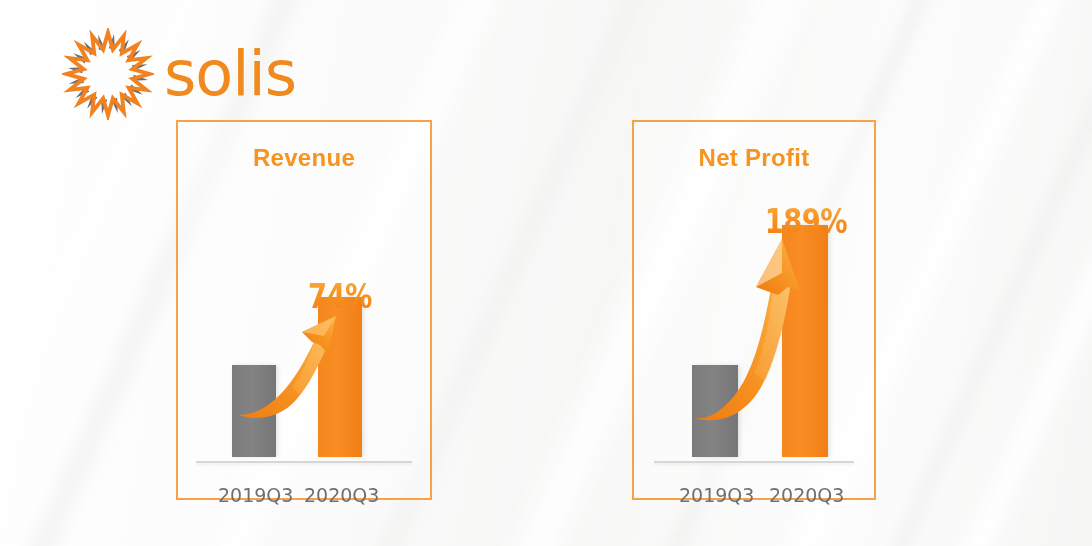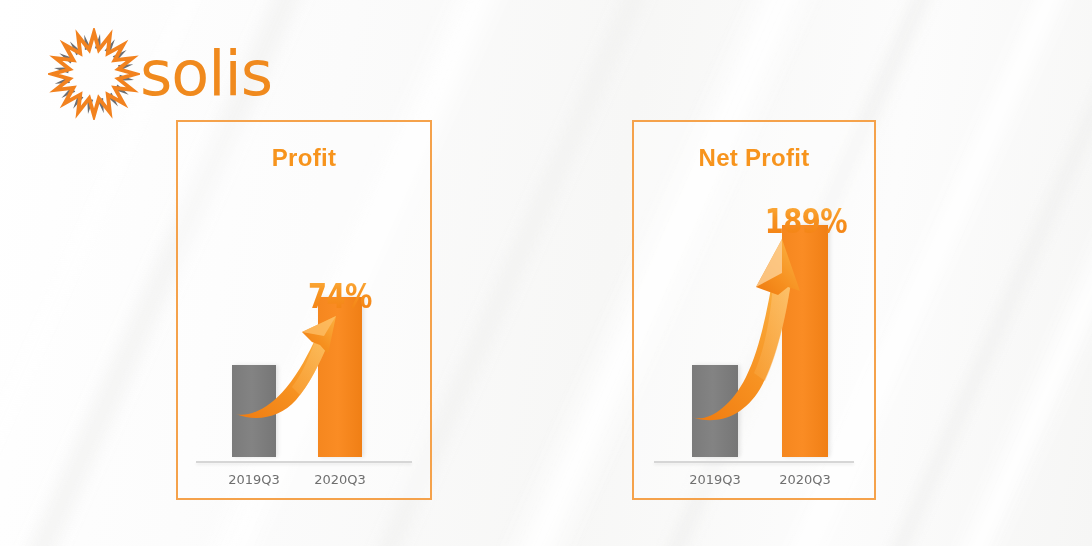--- a/index.html
+++ b/index.html
@@ -14,21 +14,21 @@
     position:absolute;top:-40%;height:200%;
     transform:rotate(24deg);transform-origin:center;
     filter:blur(6px);
   }
   #bg .vgrad{
     position:absolute;inset:0;
     background:linear-gradient(100deg,#ffffff 0%,#fbfbfb 30%,#f7f7f6 55%,#fcfcfc 78%,#f6f6f5 100%);
   }
 
   
-  #logo{position:absolute;left:48px;top:28px;display:flex;align-items:center;gap:0;}
+  #logo{position:absolute;left:62px;top:28px;display:flex;align-items:center;gap:10px;}
   #logo .mark{width:92px;height:92px;display:block;}
   #logo .word{
     font-size:62px;line-height:1;color:#f08a1e;
     font-weight:400;letter-spacing:-1px;
     font-family:"DejaVu Sans", sans-serif;
   }
 
   
   .panel{
     position:absolute;
@@ -59,22 +59,23 @@
     background:linear-gradient(90deg,#7b7b7b 0%,#838383 45%,#767676 100%);
     box-shadow:2px 0 4px rgba(0,0,0,0.10);
   }
   .bar.orange{
     background:linear-gradient(90deg,#f5871f 0%,#fa8c24 45%,#f07f15 100%);
     box-shadow:2px 0 4px rgba(0,0,0,0.10);
   }
 
   .tick-label{
     position:absolute;text-align:center;
-    font-size:13px;color:#6f6f6f;font-weight:400;
+    font-size:19px;color:#6f6f6f;font-weight:400;
     font-family:"DejaVu Sans", sans-serif;
+    margin-top:12px;
   }
 
   .value-label{
     position:absolute;text-align:center;
     font-weight:bold;letter-spacing:-0.5px;
     font-family:"DejaVu Sans Condensed","DejaVu Sans", sans-serif;
     background:linear-gradient(180deg,#fcb040 0%,#f79421 40%,#f37e12 100%);
     -webkit-background-clip:text;background-clip:text;
     color:transparent;-webkit-text-fill-color:transparent;
     transform:scaleX(0.92);
@@ -106,21 +107,21 @@
         </g>
       <g id="orange-zig" fill="none" stroke="#f2821f" stroke-width="4.2" stroke-linejoin="miter">
           <path d="M50.00,5.00 L55.27,23.52 L67.22,8.43 L65.00,27.55 L81.82,18.18 L72.45,35.00 L91.57,32.78 L76.48,44.73 L95.00,50.00 L76.48,55.27 L91.57,67.22 L72.45,65.00 L81.82,81.82 L65.00,72.45 L67.22,91.57 L55.27,76.48 L50.00,95.00 L44.73,76.48 L32.78,91.57 L35.00,72.45 L18.18,81.82 L27.55,65.00 L8.43,67.22 L23.52,55.27 L5.00,50.00 L23.52,44.73 L8.43,32.78 L27.55,35.00 L18.18,18.18 L35.00,27.55 L32.78,8.43 L44.73,23.52 Z"></path>
         </g>
     </svg>
   </span>
   <span class="word">solis</span>
 </div>
 
 <div class="panel" id="panel-revenue">
-  <div class="panel-title">Profit</div>
+  <div class="panel-title">Revenue</div>
 
   <div class="plot">
 
     <div class="baseline" style="left:18px;right:18px;top:339px;"></div>
 
     <div class="bar grey" style="left:54px;width:44px;height:92px;bottom:41px;"></div>
 
     <div class="bar orange" style="left:140px;width:44px;height:160px;bottom:41px;"></div>
 
     <div class="arrow" style="left:46px;top:180px;width:130px;height:120px;">

